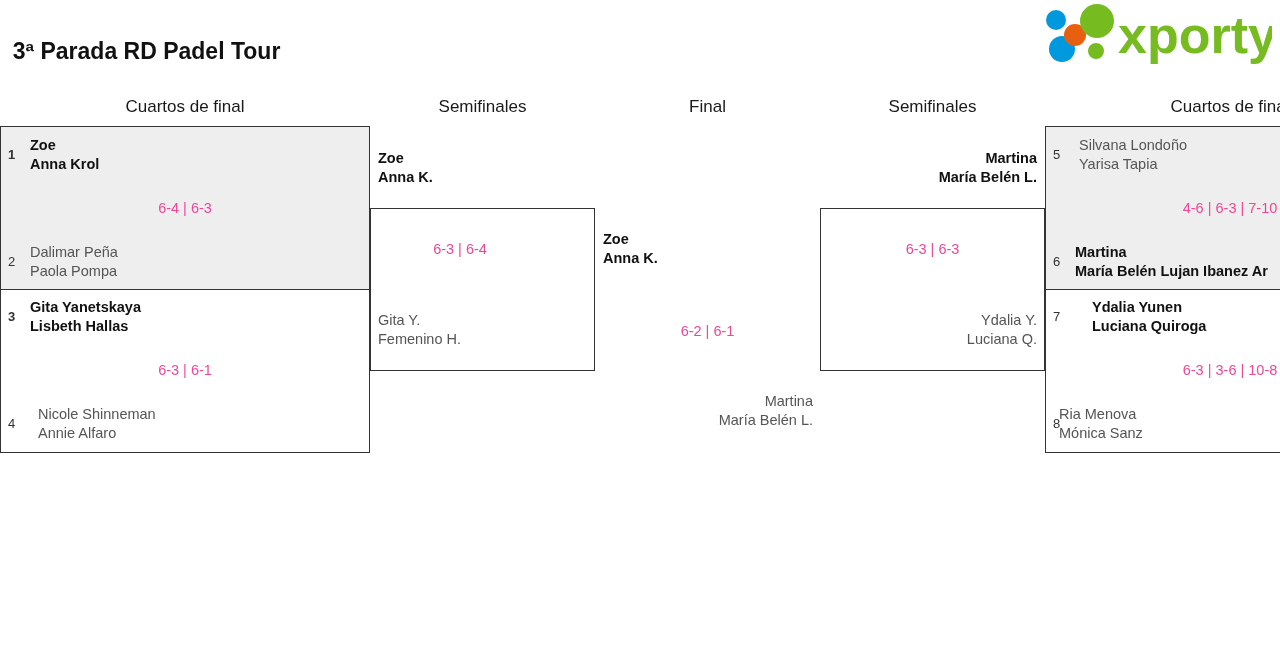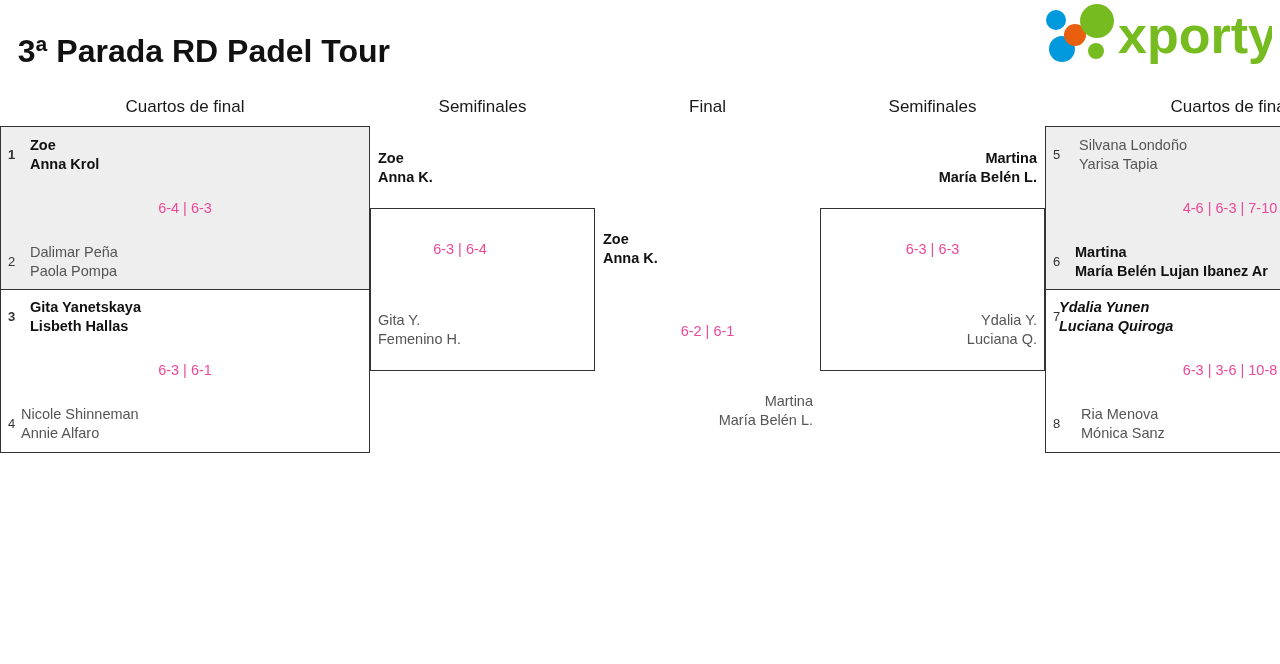--- a/index.html
+++ b/index.html
@@ -14,21 +14,21 @@
     overflow: hidden;
     font-family: "Liberation Sans", sans-serif;
     color: #222222;
   }
 
   
   .page-title {
     position: absolute;
     left: 0px;
     top: 2px;
-    font-size: 32px;
+    font-size: 23px;
     font-weight: bold;
     line-height: 33px;
     color: #111111;
     white-space: pre;
   }
   .logo {
     position: absolute;
     right: 8px;
     top: 4px;
     width: 232px;
@@ -144,21 +144,21 @@
   <div class="team winner" style="left:8px;top:298px;">
     <span class="seed" style="left:0px;top:9px;">3</span>
     <span class="names" style="margin-left:22px;">
       <span class="n1">Gita Yanetskaya</span>
       <span class="n2">Lisbeth Hallas</span>
     </span>
   </div>
   <div class="score" style="left:0px;top:361px;width:370px;">6-3 | 6-1</div>
   <div class="team loser" style="left:8px;top:405px;">
     <span class="seed" style="left:0px;top:9px;">4</span>
-    <span class="names" style="margin-left:13px;">
+    <span class="names" style="margin-left:30px;">
       <span class="n1">Nicole Shinneman</span>
       <span class="n2">Annie Alfaro</span>
     </span>
   </div>
 
   <div class="match-box" style="left:370px;top:208px;width:225px;height:163px;"></div>
 
   <div class="team winner" style="left:378px;top:149px;">
     <span class="names">
       <span class="n1">Zoe</span>
@@ -221,27 +221,27 @@
     <span class="names" style="margin-left:22px;">
       <span class="n1">Martina</span>
       <span class="n2">María Belén Lujan Ibanez Ar</span>
     </span>
   </div>
 
   <div class="match-box" style="left:1045px;top:289px;width:370px;height:164px;"></div>
 
   <div class="team winner" style="left:1053px;top:298px;">
     <span class="seed" style="left:0px;top:9px;font-weight:normal;">7</span>
-    <span class="names" style="margin-left:6px;font-style:italic;">
+    <span class="names" style="margin-left:39px;">
       <span class="n1">Ydalia Yunen</span>
       <span class="n2">Luciana Quiroga</span>
     </span>
   </div>
   <div class="score" style="left:1045px;top:361px;width:370px;">6-3 | 3-6 | 10-8</div>
   <div class="team loser" style="left:1053px;top:405px;">
     <span class="seed" style="left:0px;top:9px;">8</span>
-    <span class="names" style="margin-left:28px;">
+    <span class="names" style="margin-left:6px;">
       <span class="n1">Ria Menova</span>
       <span class="n2">Mónica Sanz</span>
     </span>
   </div>
 
 </div>
 
 </body></html>

